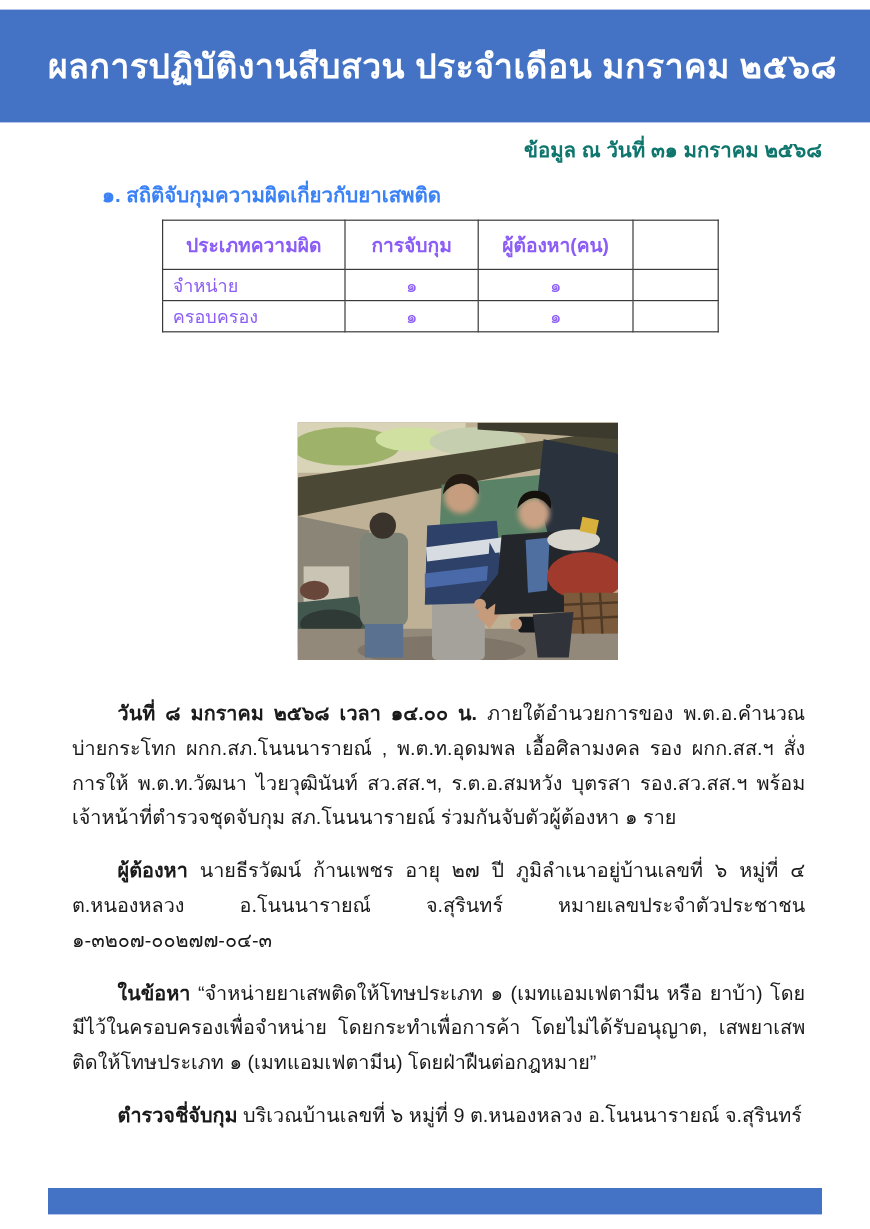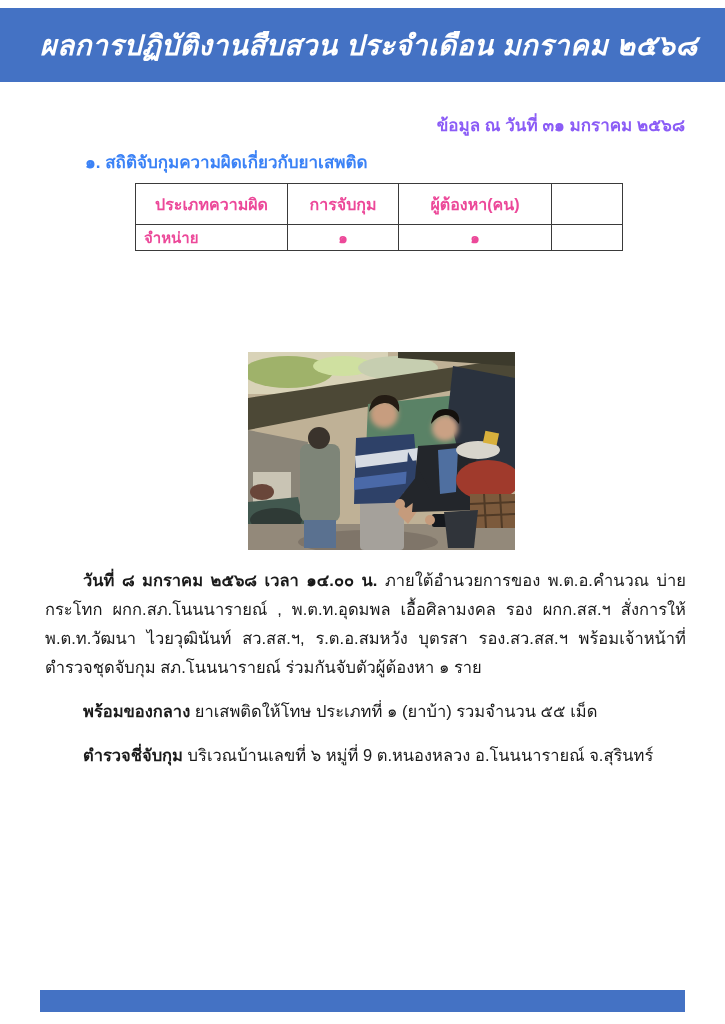--- a/index.html
+++ b/index.html
@@ -2,59 +2,59 @@
 <html><head>
 <meta charset="utf-8">
 <style>
   html,body{margin:0;padding:0;}
   body{
     width:725px;height:1024px;position:relative;background:#ffffff;
     font-family:"Liberation Sans","DejaVu Sans",sans-serif;
     color:#1a1a1a;overflow:hidden;
   }
   .banner{
-    position:absolute;top:8px;left:0;width:725px;height:74px;
-    background:#4472C4;display:flex;align-items:center;font-style:italic;
+    position:absolute;top:8px;left:0;width:725px;height:94px;
+    background:#4472C4;display:flex;align-items:center;
   }
   .banner-title{
     padding-left:40px;color:#ffffff;font-size:28px;font-weight:600;
     letter-spacing:.5px;white-space:nowrap;
   }
   .date-note{
     position:absolute;top:111px;right:40px;
-    color:#8b5cf6;font-size:17px;font-weight:bold;
+    color:#0f766e;font-size:17px;font-weight:bold;
   }
   .section-heading{
     position:absolute;top:148px;left:85px;
     font-size:17px;font-weight:bold;color:#3b82f6;
   }
   table.stats{
     position:absolute;top:183px;left:135px;
     border-collapse:collapse;table-layout:fixed;
   }
   table.stats td,table.stats th{
     border:1px solid #3a3a3a;font-weight:normal;
-    font-size:15px;color:#ec4899;padding:0 8px;box-sizing:border-box;
+    font-size:15px;color:#8b5cf6;padding:0 8px;box-sizing:border-box;
   }
   table.stats th{font-weight:bold;font-size:16px;height:41px;text-align:center;vertical-align:top;padding-top:8px;}
-  table.stats td{height:26px;font-weight:bold;}
+  table.stats td{height:26px;}
   .col-type{width:152px;}
   .col-arrest{width:111px;font-family:Liberation Mono, monospace;}
-  .col-suspect{width:153px;}
+  .col-suspect{width:129px;}
   .col-extra{width:71px;}
   td.c{text-align:center;}
   .photo{
     position:absolute;top:352px;left:248px;width:267px;height:198px;
     overflow:hidden;background:#b9ab8e;
   }
   .content{
     position:absolute;top:566px;left:45px;width:641px;
     font-size:16.5px;line-height:29px;text-align:justify;
   }
-  .content p{margin:0;text-indent:38px;}
+  .content p{margin:15px;text-indent:38px;}
   .content p.gap{margin-top:15px;}
   .lead{font-weight:bold;}
   .footer-bar{
     position:absolute;top:990px;left:40px;width:645px;height:22px;
     background:#4472C4;
   }
 </style>
 </head>
 <body>
 
@@ -69,20 +69,26 @@
 <table class="stats">
   <tbody>
       <tr>
     <th class="col-type">ประเภทความผิด</th>
     <th class="col-arrest">การจับกุม</th>
     <th class="col-suspect">ผู้ต้องหา(คน)</th>
     <th class="col-extra"></th>
   </tr>
   <tr>
     <td>จำหน่าย</td>
+    <td class="c">๑</td>
+    <td class="c">๑</td>
+    <td></td>
+  </tr>
+  <tr>
+    <td>ครอบครอง</td>
     <td class="c">๑</td>
     <td class="c">๑</td>
     <td></td>
   </tr>
 </tbody>
   </table>
 
 <div class="photo" title="Arrest scene under a makeshift canopy: man in navy striped polo standing, man in dark jacket seated looking at a phone, faces blurred">
   <svg width="267" height="198" viewBox="0 0 267 198" xmlns="http://www.w3.org/2000/svg">
     <defs>
@@ -156,23 +162,27 @@
 
     <rect x="236" y="80" width="14" height="12" fill="#d8b03c" transform="rotate(12 243 86)"></rect>
   </svg>
 </div>
 
 <div class="content">
   <p>
     <span class="lead">วันที่ ๘ มกราคม ๒๕๖๘ เวลา ๑๔.๐๐ น.</span>
     <span>ภายใต้อำนวยการของ พ.ต.อ.คำนวณ  บ่ายกระโทก ผกก.สภ.โนนนารายณ์ , พ.ต.ท.อุดมพล เอื้อศิลามงคล รอง ผกก.สส.ฯ สั่งการให้ พ.ต.ท.วัฒนา ไวยวุฒินันท์ สว.สส.ฯ, ร.ต.อ.สมหวัง บุตรสา รอง.สว.สส.ฯ พร้อมเจ้าหน้าที่ตำรวจชุดจับกุม สภ.โนนนารายณ์ ร่วมกันจับตัวผู้ต้องหา ๑ ราย</span>
   </p>
+  <p>
+    <span class="lead">ผู้ต้องหา</span>
+    <span>นายธีรวัฒน์  ก้านเพชร อายุ ๒๗ ปี ภูมิลำเนาอยู่บ้านเลขที่ ๖ หมู่ที่ ๔ ต.หนองหลวง อ.โนนนารายณ์ จ.สุรินทร์ หมายเลขประจำตัวประชาชน ๑-๓๒๐๗-๐๐๒๗๗-๐๔-๓</span>
+  </p>
   <p class="gap">
-    <span class="lead">พร้อมของกลาง</span>
-    <span>ยาเสพติดให้โทษ ประเภทที่ ๑ (ยาบ้า) รวมจำนวน ๕๕ เม็ด</span>
+    <span class="lead">ในข้อหา</span>
+    <span>“จำหน่ายยาเสพติดให้โทษประเภท ๑ (เมทแอมเฟตามีน หรือ ยาบ้า) โดยมีไว้ในครอบครองเพื่อจำหน่าย โดยกระทำเพื่อการค้า  โดยไม่ได้รับอนุญาต, เสพยาเสพติดให้โทษประเภท ๑ (เมทแอมเฟตามีน) โดยฝ่าฝืนต่อกฎหมาย”</span>
   </p>
   <p class="gap">
     <span class="lead">ตำรวจชี่จับกุม</span>
     <span>บริเวณบ้านเลขที่ ๖ หมู่ที่ 9 ต.หนองหลวง อ.โนนนารายณ์ จ.สุรินทร์</span>
   </p>
 </div>
 
 <div class="footer-bar"></div>
 
 </body></html>

